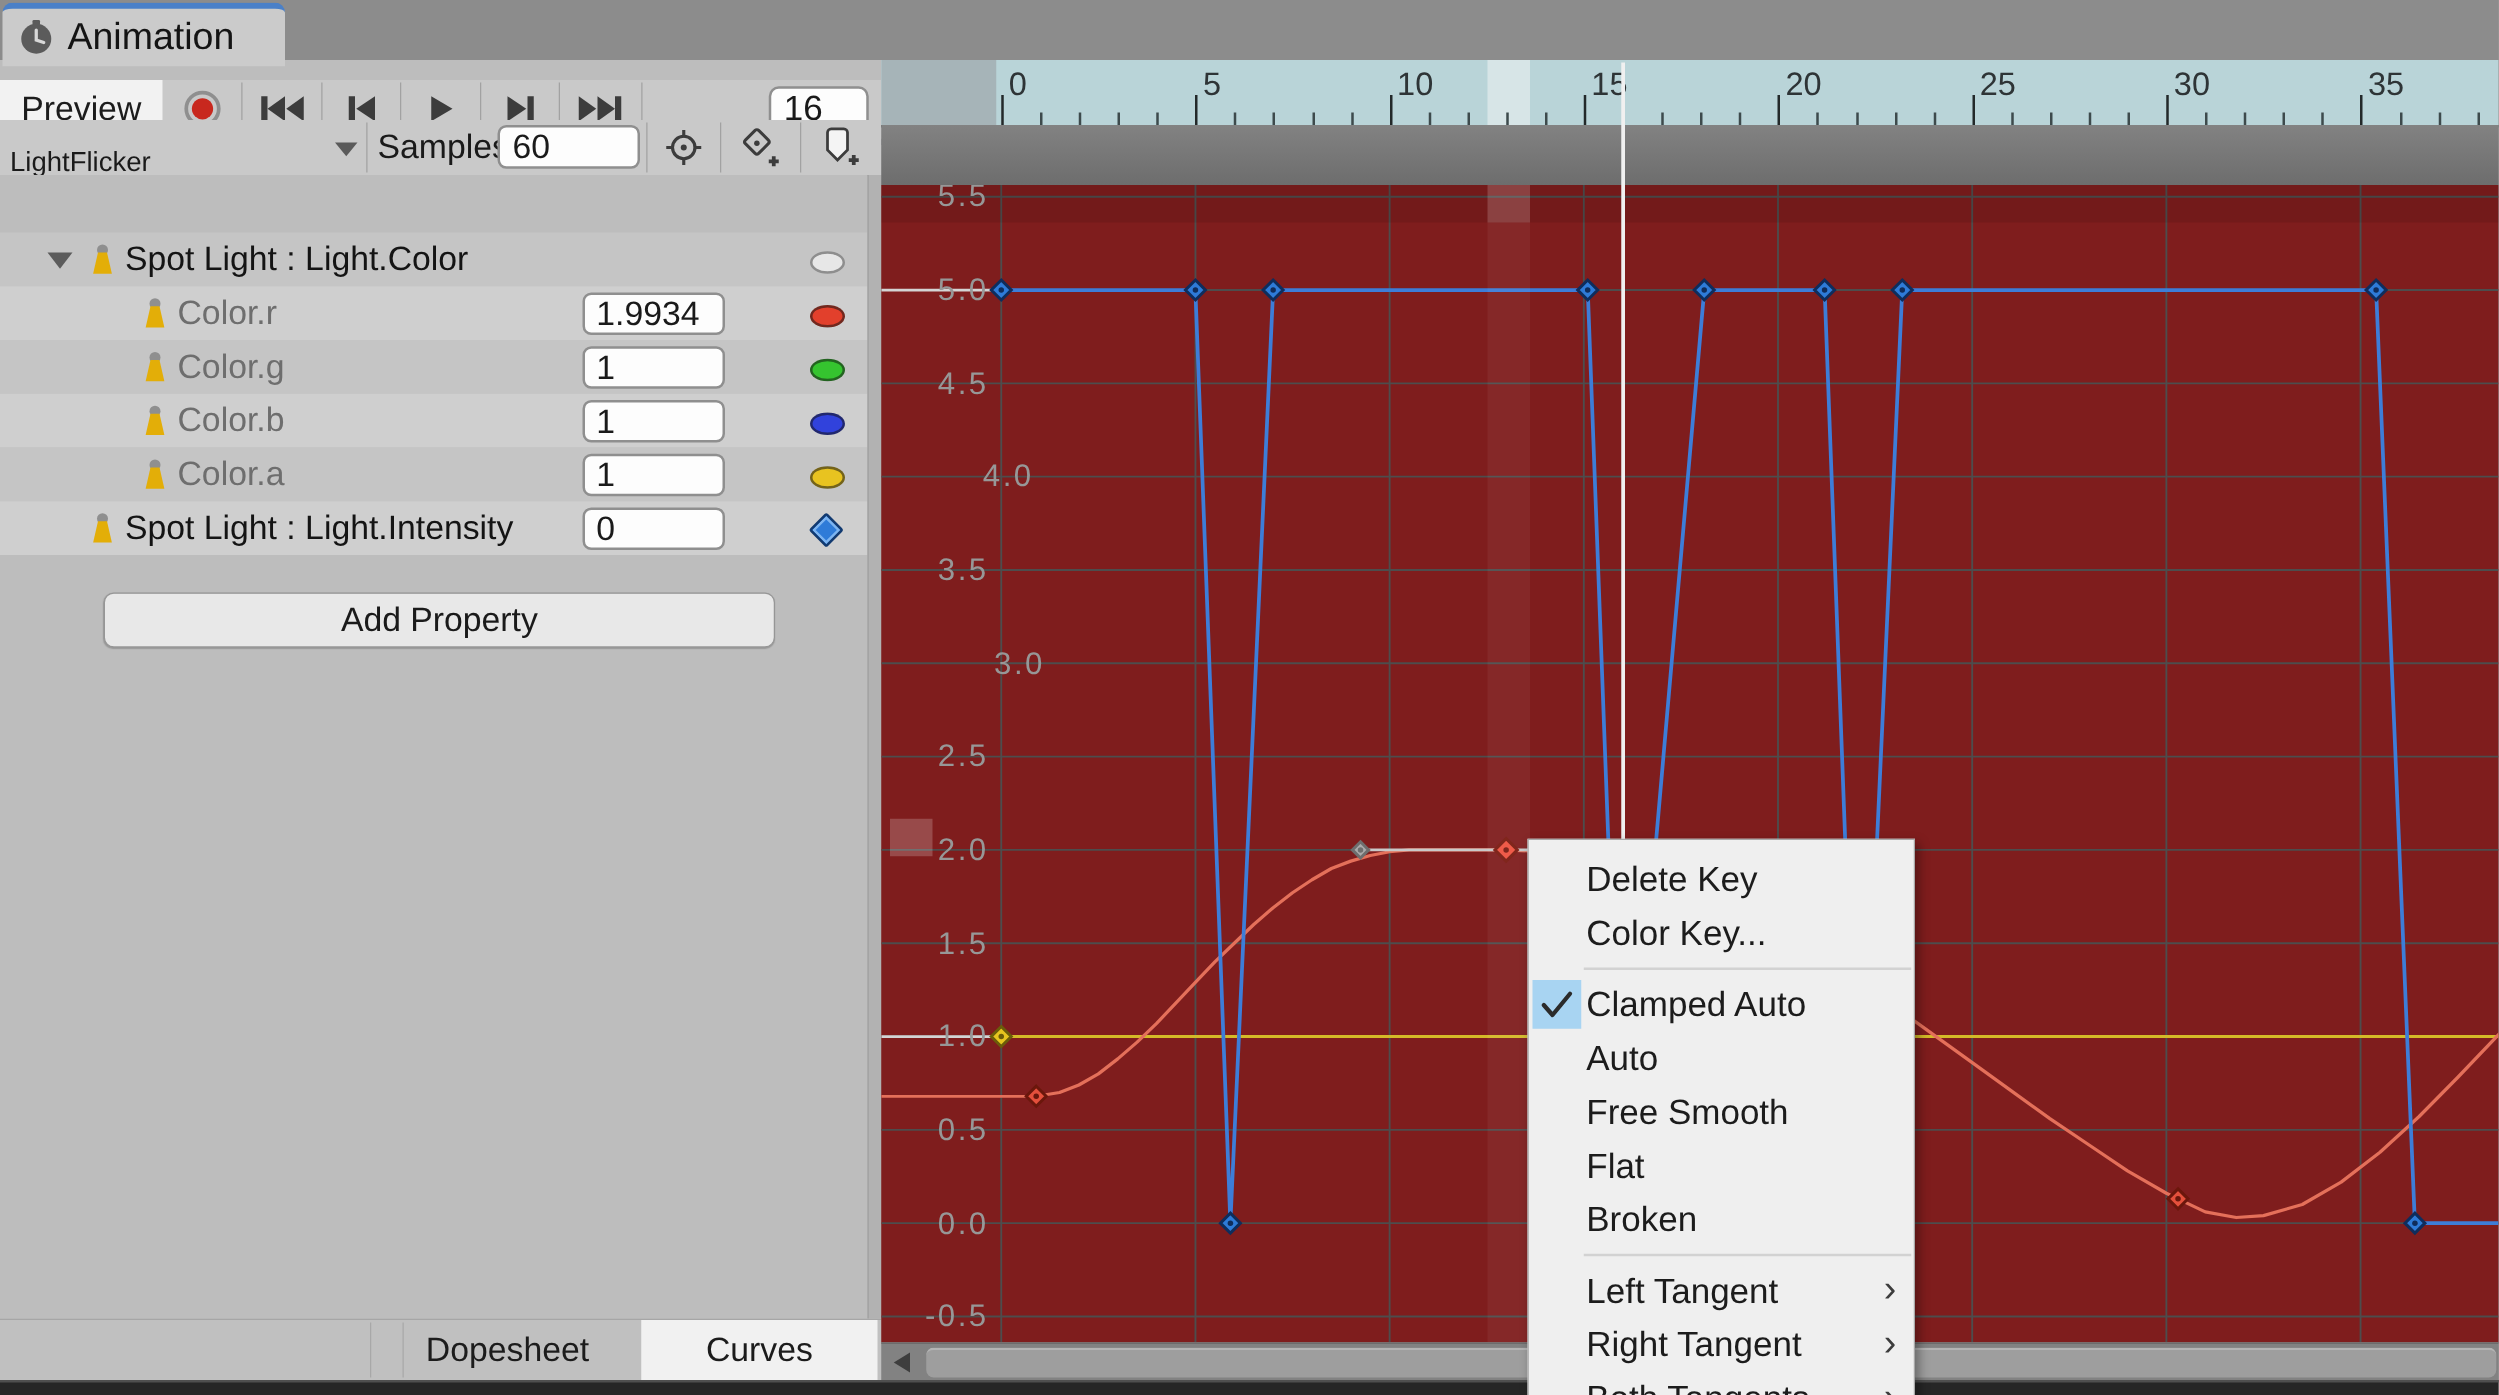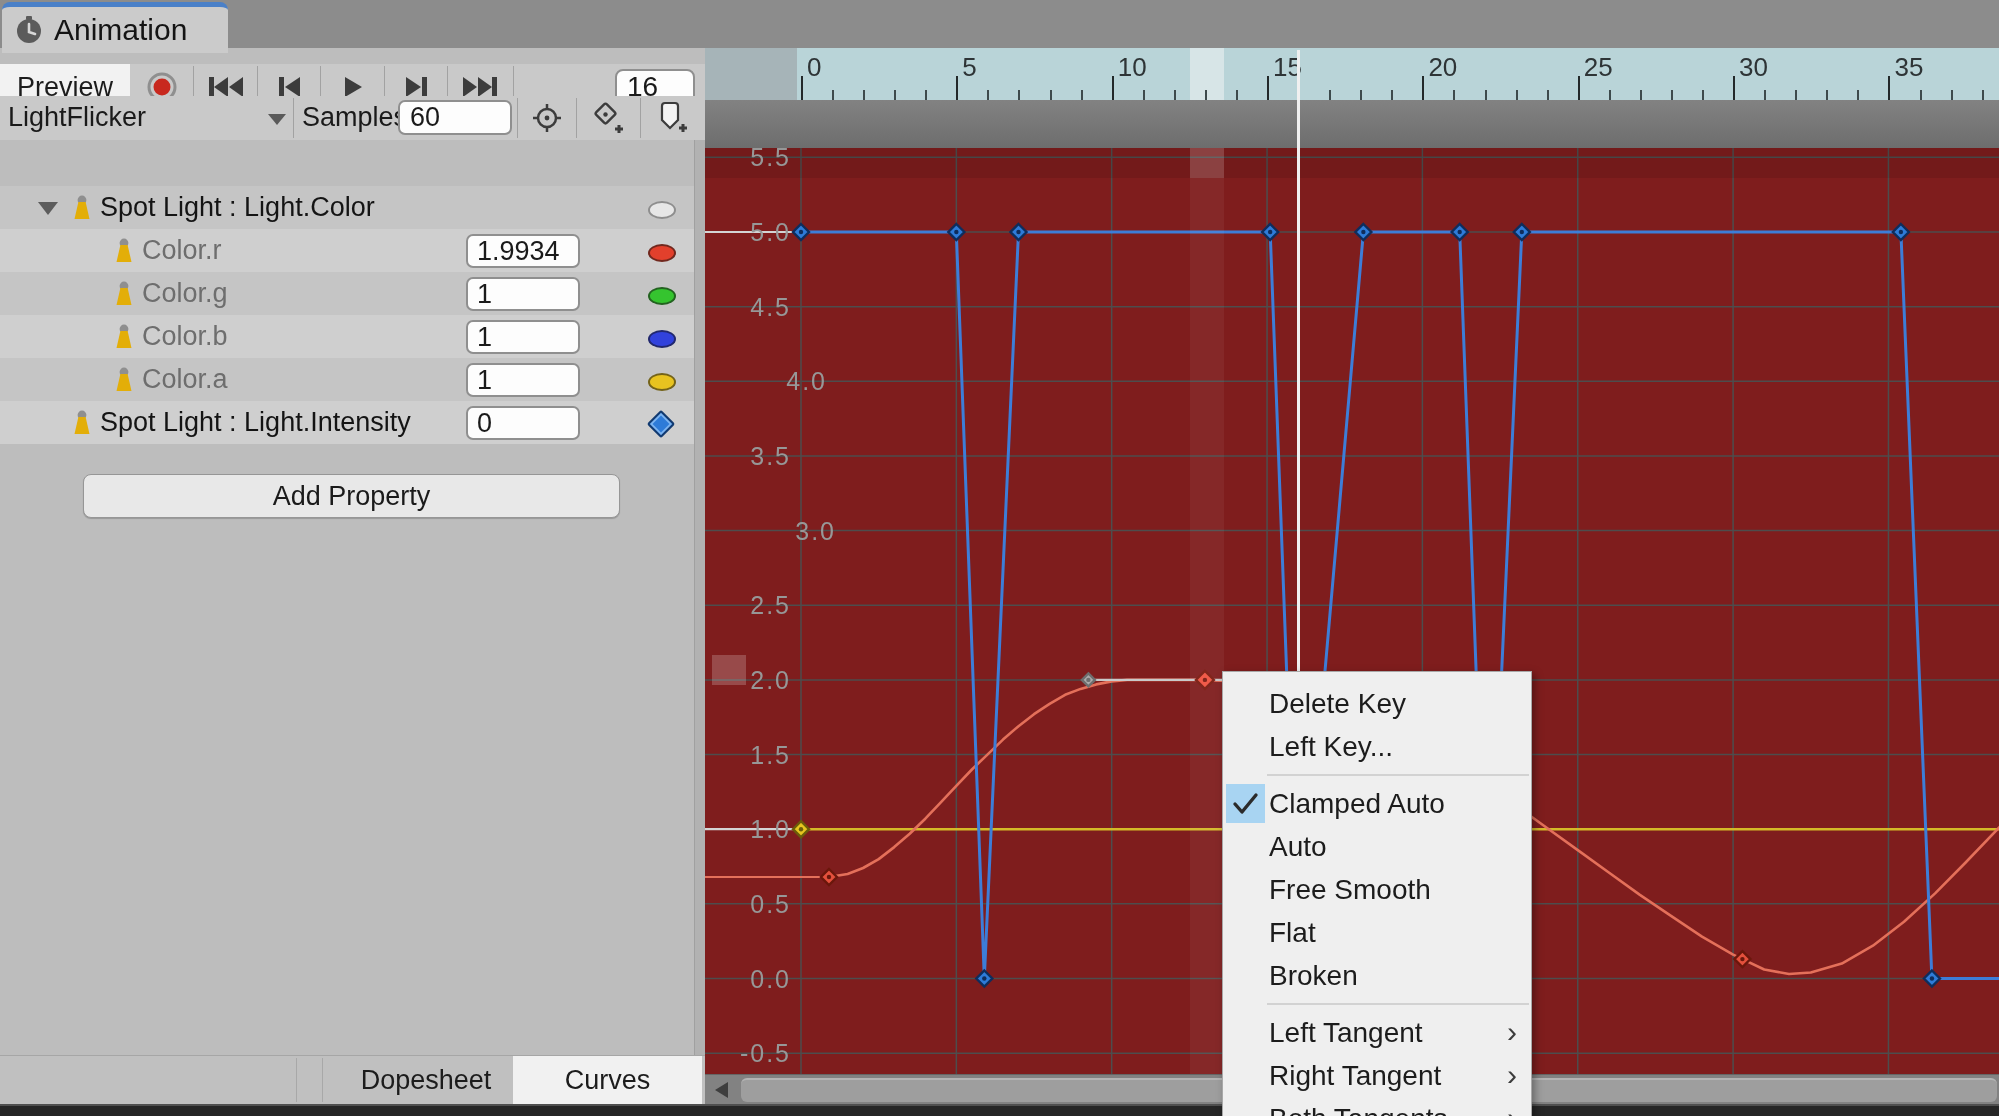--- a/index.html
+++ b/index.html
@@ -14,22 +14,22 @@
   
   #tbar{left:0;top:48px;width:705px;height:47px;background:#c9c9c9;border-bottom:5px solid #0f172a;margin-top:16px;}
   .tbtn{position:absolute;top:0;height:46px;display:flex;align-items:center;justify-content:center;}
   .tdiv{position:absolute;top:2px;height:42px;width:1px;background:#a2a2a2;}
   #previewBtn{left:0;width:130px;background:#f2f2f2;font-size:27px;color:#1c1c1c;}
   #frameField{position:absolute;left:615px;top:5px;width:80px;height:36px;background:#fdfdfd;
               border:2px solid #8f8f8f;border-radius:8px;font-size:28px;color:#1a1a1a;
               display:flex;align-items:center;padding-left:10px;box-sizing:border-box;}
   
   #cbar{left:0;top:96px;width:705px;height:44px;background:#c9c9c9;border-bottom:1px solid #a5a5a5;}
-  #clipName{position:absolute;left:8px;top:0;width:284px;height:43px;display:flex;align-items:center;
-            font-size:27px;color:#1a1a1a;}
+  #clipName{position:absolute;left:8px;top:12px;width:284px;height:43px;display:flex;align-items:center;
+            font-size:22px;color:#1a1a1a;}
   #clipArrow{position:absolute;left:268px;top:18px;width:0;height:0;border-left:9px solid transparent;
              border-right:9px solid transparent;border-top:11px solid #5a5a5a;}
   #samplesLbl{position:absolute;left:302px;top:0;height:43px;display:flex;align-items:center;
               font-size:27px;color:#1a1a1a;}
   #samplesField{position:absolute;left:398px;top:4px;width:114px;height:35px;background:#fdfdfd;
                 border:2px solid #8f8f8f;border-radius:7px;font-size:27px;color:#1a1a1a;
                 display:flex;align-items:center;padding-left:10px;box-sizing:border-box;}
   .cdiv{position:absolute;top:2px;height:40px;width:1px;background:#a2a2a2;}
   .ibtn{position:absolute;top:0;height:43px;display:flex;align-items:center;justify-content:center;}
   
@@ -249,21 +249,21 @@
         <div class="pfield">0</div>
         <span class="chipD" style="background: rgb(46, 123, 216); border: 2.5px solid rgb(18, 58, 112); box-shadow: rgb(125, 180, 240) 0px 0px 0px 2px inset;"></span>
       </div>
     </div>
   <div class="abs" id="pscroll"></div>
   <div class="abs" id="addProp">Add Property</div>
 
   <div class="abs" id="btabs">
     <div style="position:absolute;left:296px;top:2px;height:44px;width:1px;background:#a8a8a8;"></div>
     <div style="position:absolute;left:322px;top:2px;height:44px;width:1px;background:#a8a8a8;"></div>
-    <div class="btab" style="left:331px;width:190px;text-align:center;" id="tabDope">Dopesheet</div>
+    <div class="btab" style="left:311px;width:190px;text-align:center;" id="tabDope">Dopesheet</div>
     <div class="btab" style="left:513px;width:189px;background:#f1f1f1;" id="tabCurves">Curves</div>
   </div>
 
   <div class="abs" id="ruler">
     <div id="rulerPre"></div>
     <div id="rulerBand"></div>
   <span class="tickM" style="left: 96px;"></span>
       <span class="tlabel" style="left: 102px;">0</span>
       <span class="tick" style="left: 127.07px;"></span>
       <span class="tick" style="left: 158.14px;"></span>
@@ -404,21 +404,21 @@
     <div id="larrow"></div>
     <div id="hthumb"></div>
   </div>
   <div class="abs" id="bstrip"></div>
 
   <div class="abs" id="ctxmenu">
       <div class="mi">
         <span>Delete Key</span>
       </div>
       <div class="mi">
-        <span>Left Key...</span>
+        <span>Color Key...</span>
       </div>
       <div class="msep"></div>
       <div class="mi">
         <span class="mcheck" style="background: rgb(168, 212, 242);">
           <svg width="39" height="39" viewBox="0 0 39 39">
       <path d="M9 20 L16 28 L30 11" fill="none" stroke="#2b2b2b" stroke-width="3.4" stroke-linecap="round" stroke-linejoin="round"></path>
           </svg>
         </span>
         <span>Clamped Auto</span>
       </div>

